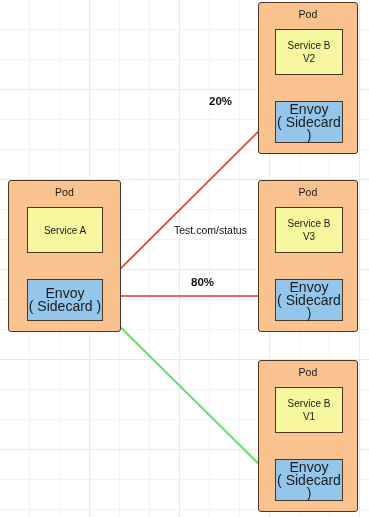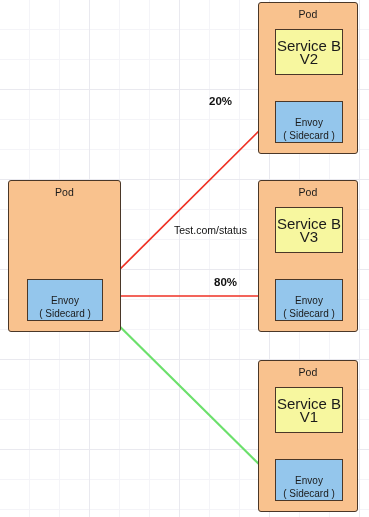--- a/index.html
+++ b/index.html
@@ -49,34 +49,34 @@
   }
   .svc-box {
     position: absolute;
     background: #f7f79f;
     border: 1.4px solid #4a3728;
     box-sizing: border-box;
     display: flex;
     align-items: center;
     justify-content: center;
     text-align: center;
-    font-size: 15px;
+    font-size: 10px;
     color: #1b1b1b;
     line-height: 13px;
   }
   .envoy-box {
     position: absolute;
     background: #94c6ec;
     border: 1.4px solid #4a3728;
     box-sizing: border-box;
     display: flex;
-    align-items: flex-end;
+    align-items: center;
     justify-content: center;
     text-align: center;
-    font-size: 10px;
+    font-size: 14px;
     color: #1b1b1b;
     line-height: 13px;
   }
   .label {
     position: absolute;
     font-size: 11px;
     color: #111111;
     white-space: nowrap;
   }
   .label.bold {
@@ -137,20 +137,25 @@
     <div class="envoy-box" style="left:16px; top:98px; width:68px; height:42px;">
       <div>
         <div>Envoy</div>
         <div>( Sidecard )</div>
       </div>
     </div>
   </div>
 
   <div class="pod" style="left:8px; top:180px; width:113px; height:152px;">
     <div class="pod-title">Pod</div>
+    <div class="svc-box" style="left:18px; top:26px; width:76px; height:46px;">
+      <div>
+        <div>Service A</div>
+      </div>
+    </div>
     <div class="envoy-box" style="left:18px; top:98px; width:76px; height:42px;">
       <div>
         <div>Envoy</div>
         <div>( Sidecard )</div>
       </div>
     </div>
   </div>
 
   <div class="pod" style="left:258px; top:180px; width:100px; height:152px;">
     <div class="pod-title">Pod</div>
@@ -179,18 +184,18 @@
     <div class="envoy-box" style="left:16px; top:98px; width:68px; height:42px;">
       <div>
         <div>Envoy</div>
         <div>( Sidecard )</div>
       </div>
     </div>
   </div>
 
   <div class="label bold" style="left:196px; top:95px;">20%</div>
 
-  <div class="label bold" style="left:201px; top:276px;">80%</div>
+  <div class="label bold" style="left:178px; top:276px;">80%</div>
 
   <div class="label url" style="left:174px; top:224px;">Test.com/status</div>
 
 
 </div>
 
 </body></html>

